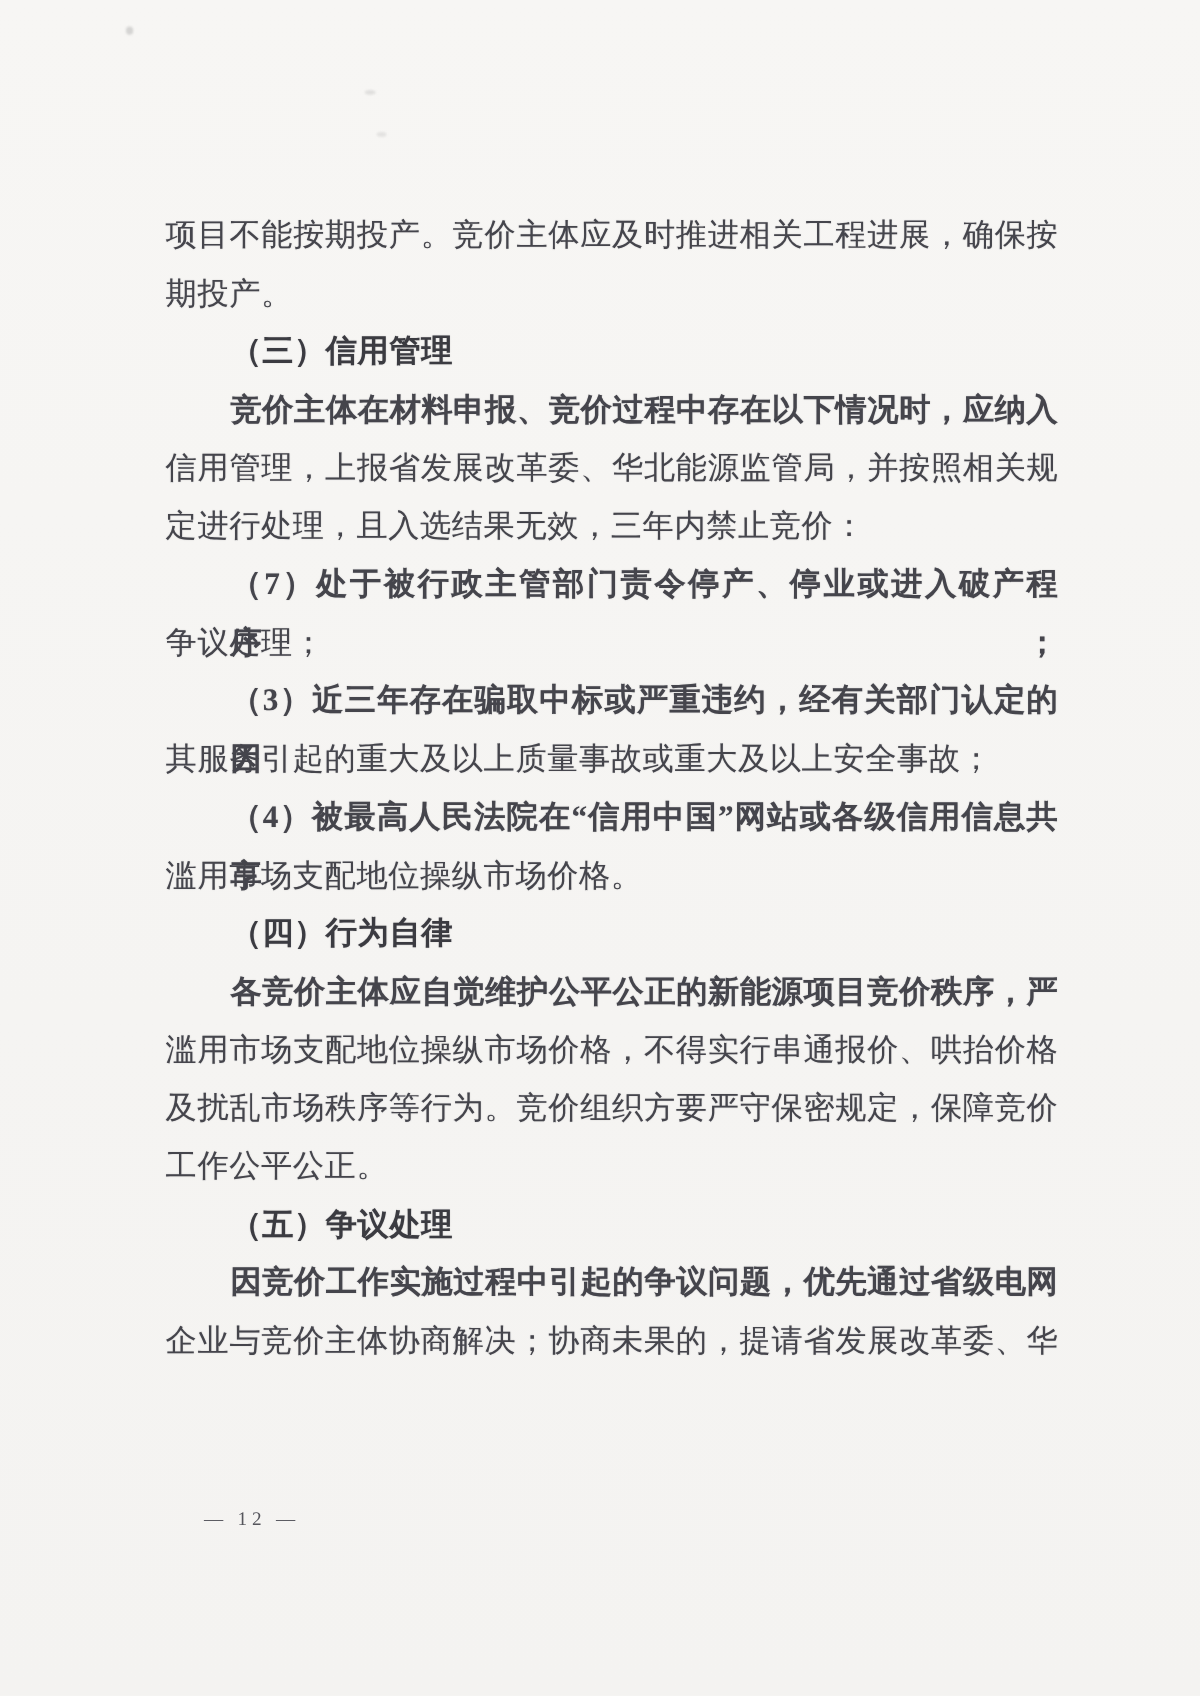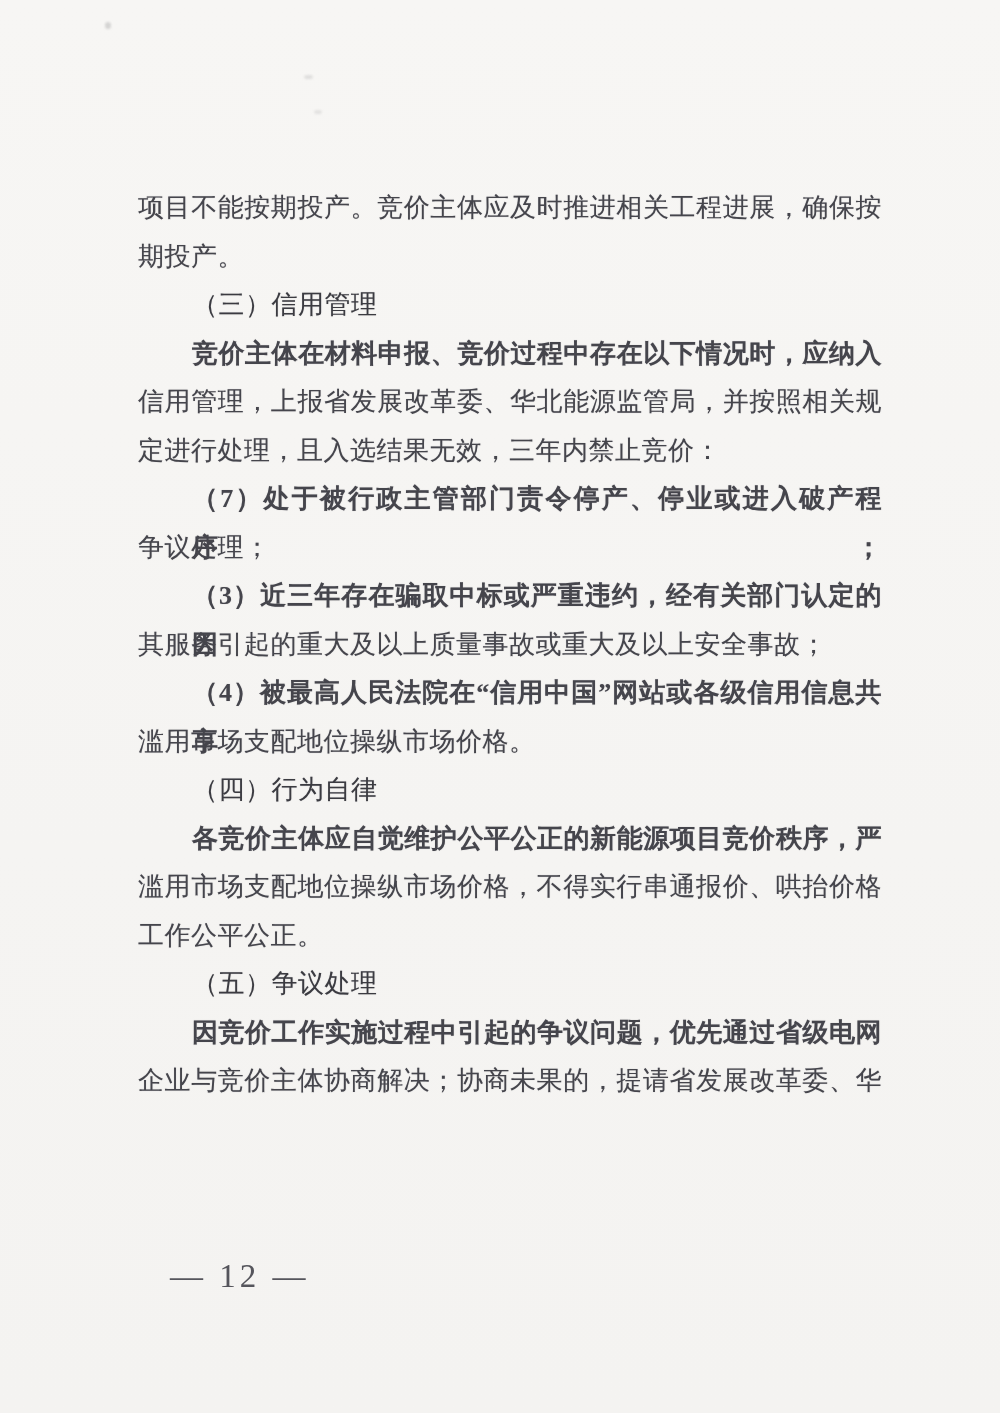--- a/index.html
+++ b/index.html
@@ -15,21 +15,21 @@
     overflow: hidden;
   }
   .page {
     position: absolute;
     inset: 0;
     background: linear-gradient(180deg, #f7f6f4 0%, #f5f4f2 60%, #f4f3f1 100%);
   }
   .text-block {
     position: absolute;
     left: 138px;
-    top: 184px;
+    top: 172px;
     width: 744px;
     filter: blur(0.3px);
   }
   .line {
     height: 48.5px;
     line-height: 48.5px;
     font-size: 26px;
     letter-spacing: 0.5px;
     color: #45454c;
     white-space: nowrap;
@@ -39,28 +39,28 @@
     white-space: normal;
     text-align: justify;
     text-align-last: justify;
     text-justify: inter-character;
   }
   .line.indent {
     padding-left: 54px;
     font-weight: bold;
   }
   .line.heading {
-    font-weight: 400;
+    font-weight: 700;
     color: #3b3b41;
   }
   .page-number {
     position: absolute;
     left: 170px;
     top: 1258px;
-    font-size: 33px;
+    font-size: 16px;
     letter-spacing: 4px;
     color: #55555c;
     filter: blur(0.3px);
   }
   .artifact {
     position: absolute;
     border-radius: 50%;
     filter: blur(1px);
   }
   .artifact.a1 { left: 105px; top: 22px;  width: 6px; height: 7px; background: rgba(150,150,150,0.35); }
@@ -84,20 +84,21 @@
       <div class="line">定进行处理，且入选结果无效，三年内禁止竞价：</div>
       <div class="line indent fill">（7）处于被行政主管部门责令停产、停业或进入破产程序；</div>
       <div class="line">争议处理；</div>
       <div class="line indent fill">（3）近三年存在骗取中标或严重违约，经有关部门认定的因</div>
       <div class="line">其服务引起的重大及以上质量事故或重大及以上安全事故；</div>
       <div class="line indent fill">（4）被最高人民法院在“信用中国”网站或各级信用信息共享</div>
       <div class="line">滥用市场支配地位操纵市场价格。</div>
       <div class="line heading indent">（四）行为自律</div>
       <div class="line indent fill">各竞价主体应自觉维护公平公正的新能源项目竞价秩序，严</div>
       <div class="line fill">滥用市场支配地位操纵市场价格，不得实行串通报价、哄抬价格</div>
+      <div class="line fill">及扰乱市场秩序等行为。竞价组织方要严守保密规定，保障竞价</div>
       <div class="line">工作公平公正。</div>
       <div class="line heading indent">（五）争议处理</div>
       <div class="line indent fill">因竞价工作实施过程中引起的争议问题，优先通过省级电网</div>
       <div class="line fill">企业与竞价主体协商解决；协商未果的，提请省发展改革委、华</div>
     </div>
 
   <div class="page-number">— 12 —</div>
 </div>
 
 </body></html>

